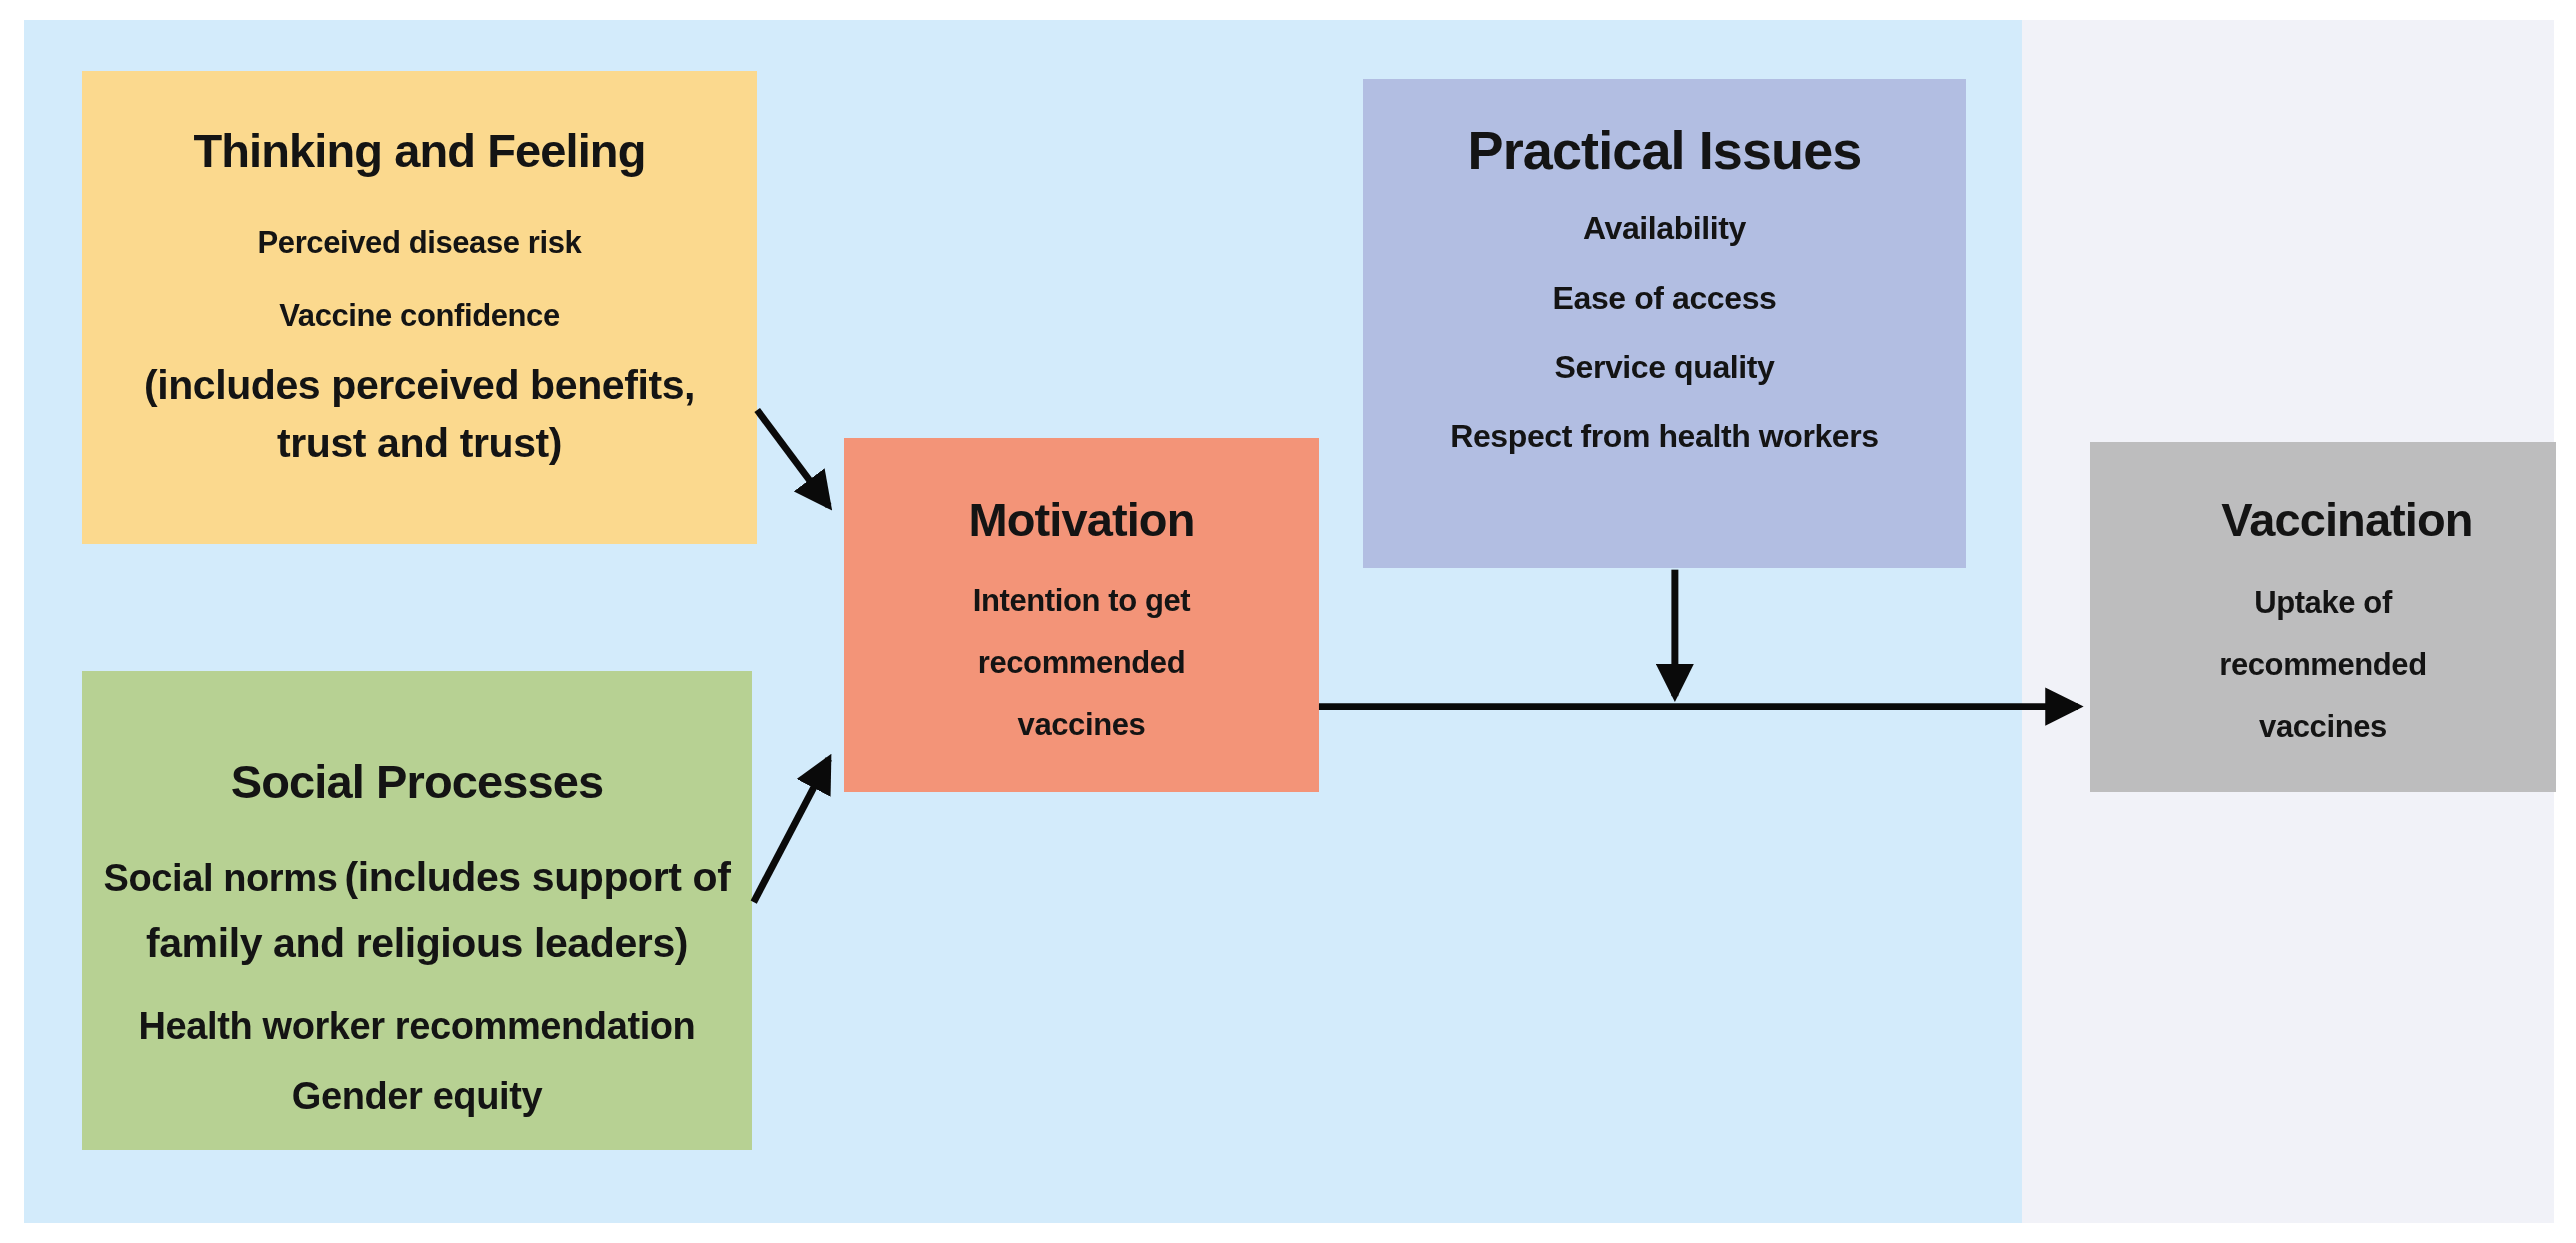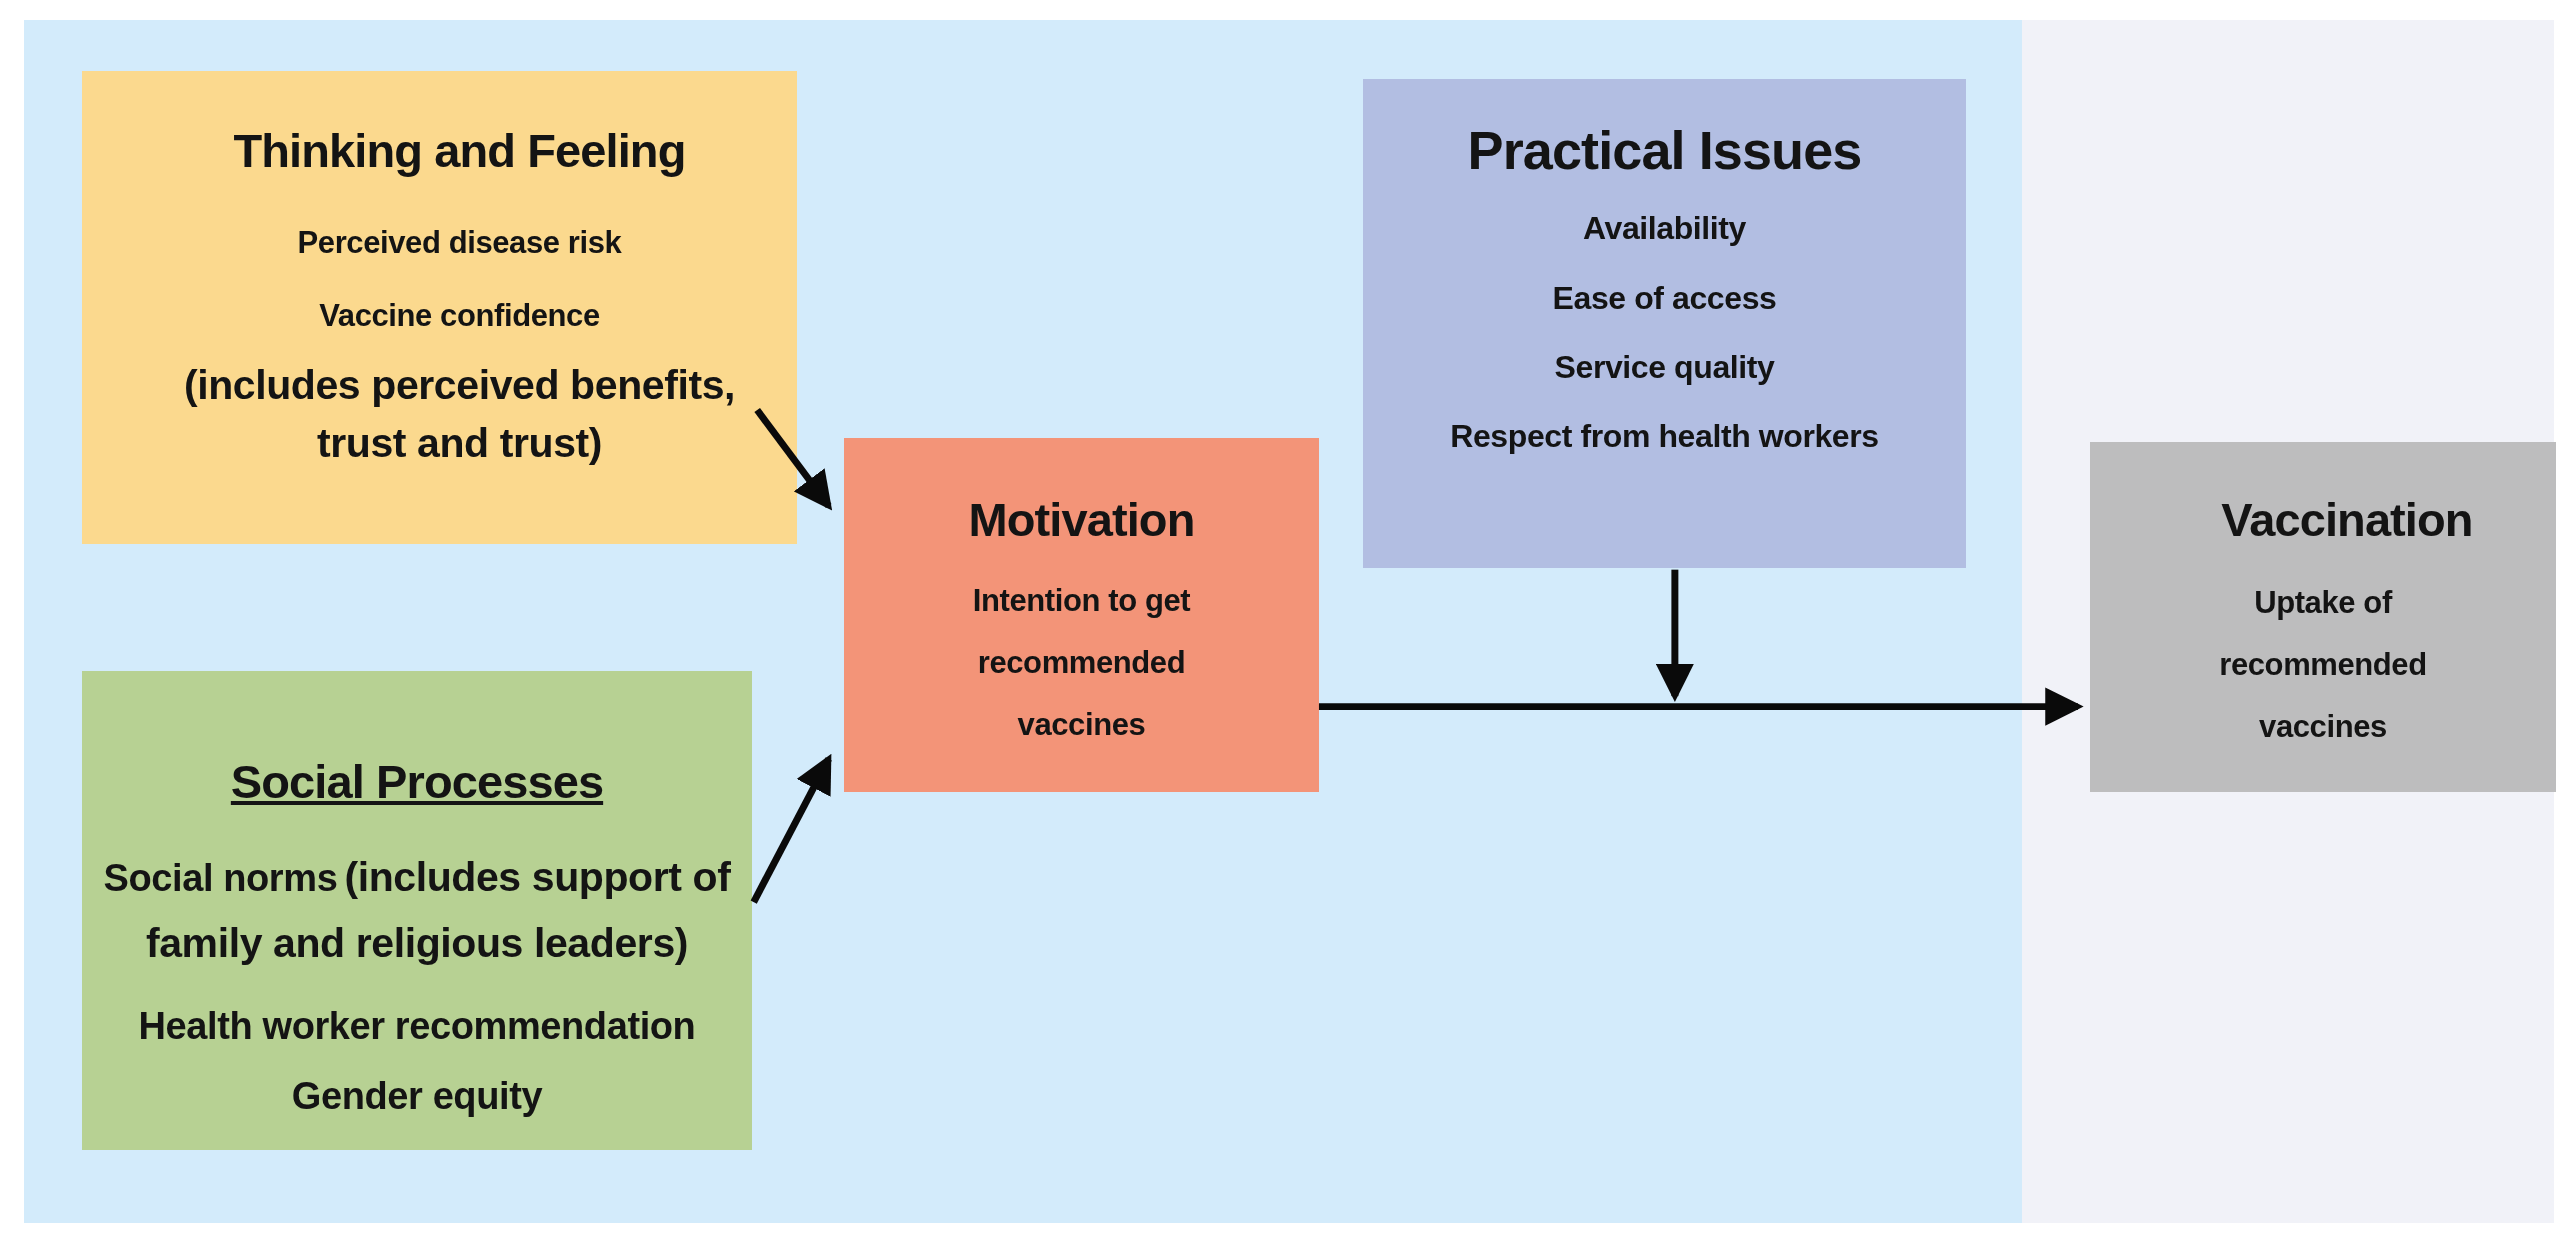--- a/index.html
+++ b/index.html
@@ -46,30 +46,30 @@
     font-weight: 700;
     letter-spacing: -0.4px;
   }
   .note {
     font-size: 41px;
     font-weight: 700;
     letter-spacing: -0.4px;
   }
 
   
-  #box-thinking { left: 82px; top: 71px; width: 675px; height: 473px; background: #fbd98e; padding-left: 40px; }
+  #box-thinking { left: 82px; top: 71px; width: 675px; height: 473px; background: #fbd98e; }
   #box-thinking .title { margin-top: 54px; }
   #box-thinking .l1 { margin-top: 49px; }
   #box-thinking .l2 { margin-top: 39px; }
   #box-thinking .notes { margin-top: 23px; line-height: 58px; }
 
   
   #box-social { left: 82px; top: 671px; width: 670px; height: 479px; background: #b7d193; }
   #box-social .bodyline { font-size: 38px; }
-  #box-social .title { margin-top: 85px; text-decoration: underline; }
+  #box-social .title { margin-top: 85px; }
   #box-social .l1 { margin-top: 47px; }
   #box-social .l2 { margin-top: 21px; }
   #box-social .l3 { margin-top: 40px; }
   #box-social .l4 { margin-top: 28px; }
   #box-social .inline-note { margin-left: 7px; }
 
   
   #box-motivation { left: 844px; top: 438px; width: 475px; height: 354px; background: #f39478; }
   #box-motivation .title { margin-top: 56px; }
   #box-motivation .l1 { margin-top: 38px; }

